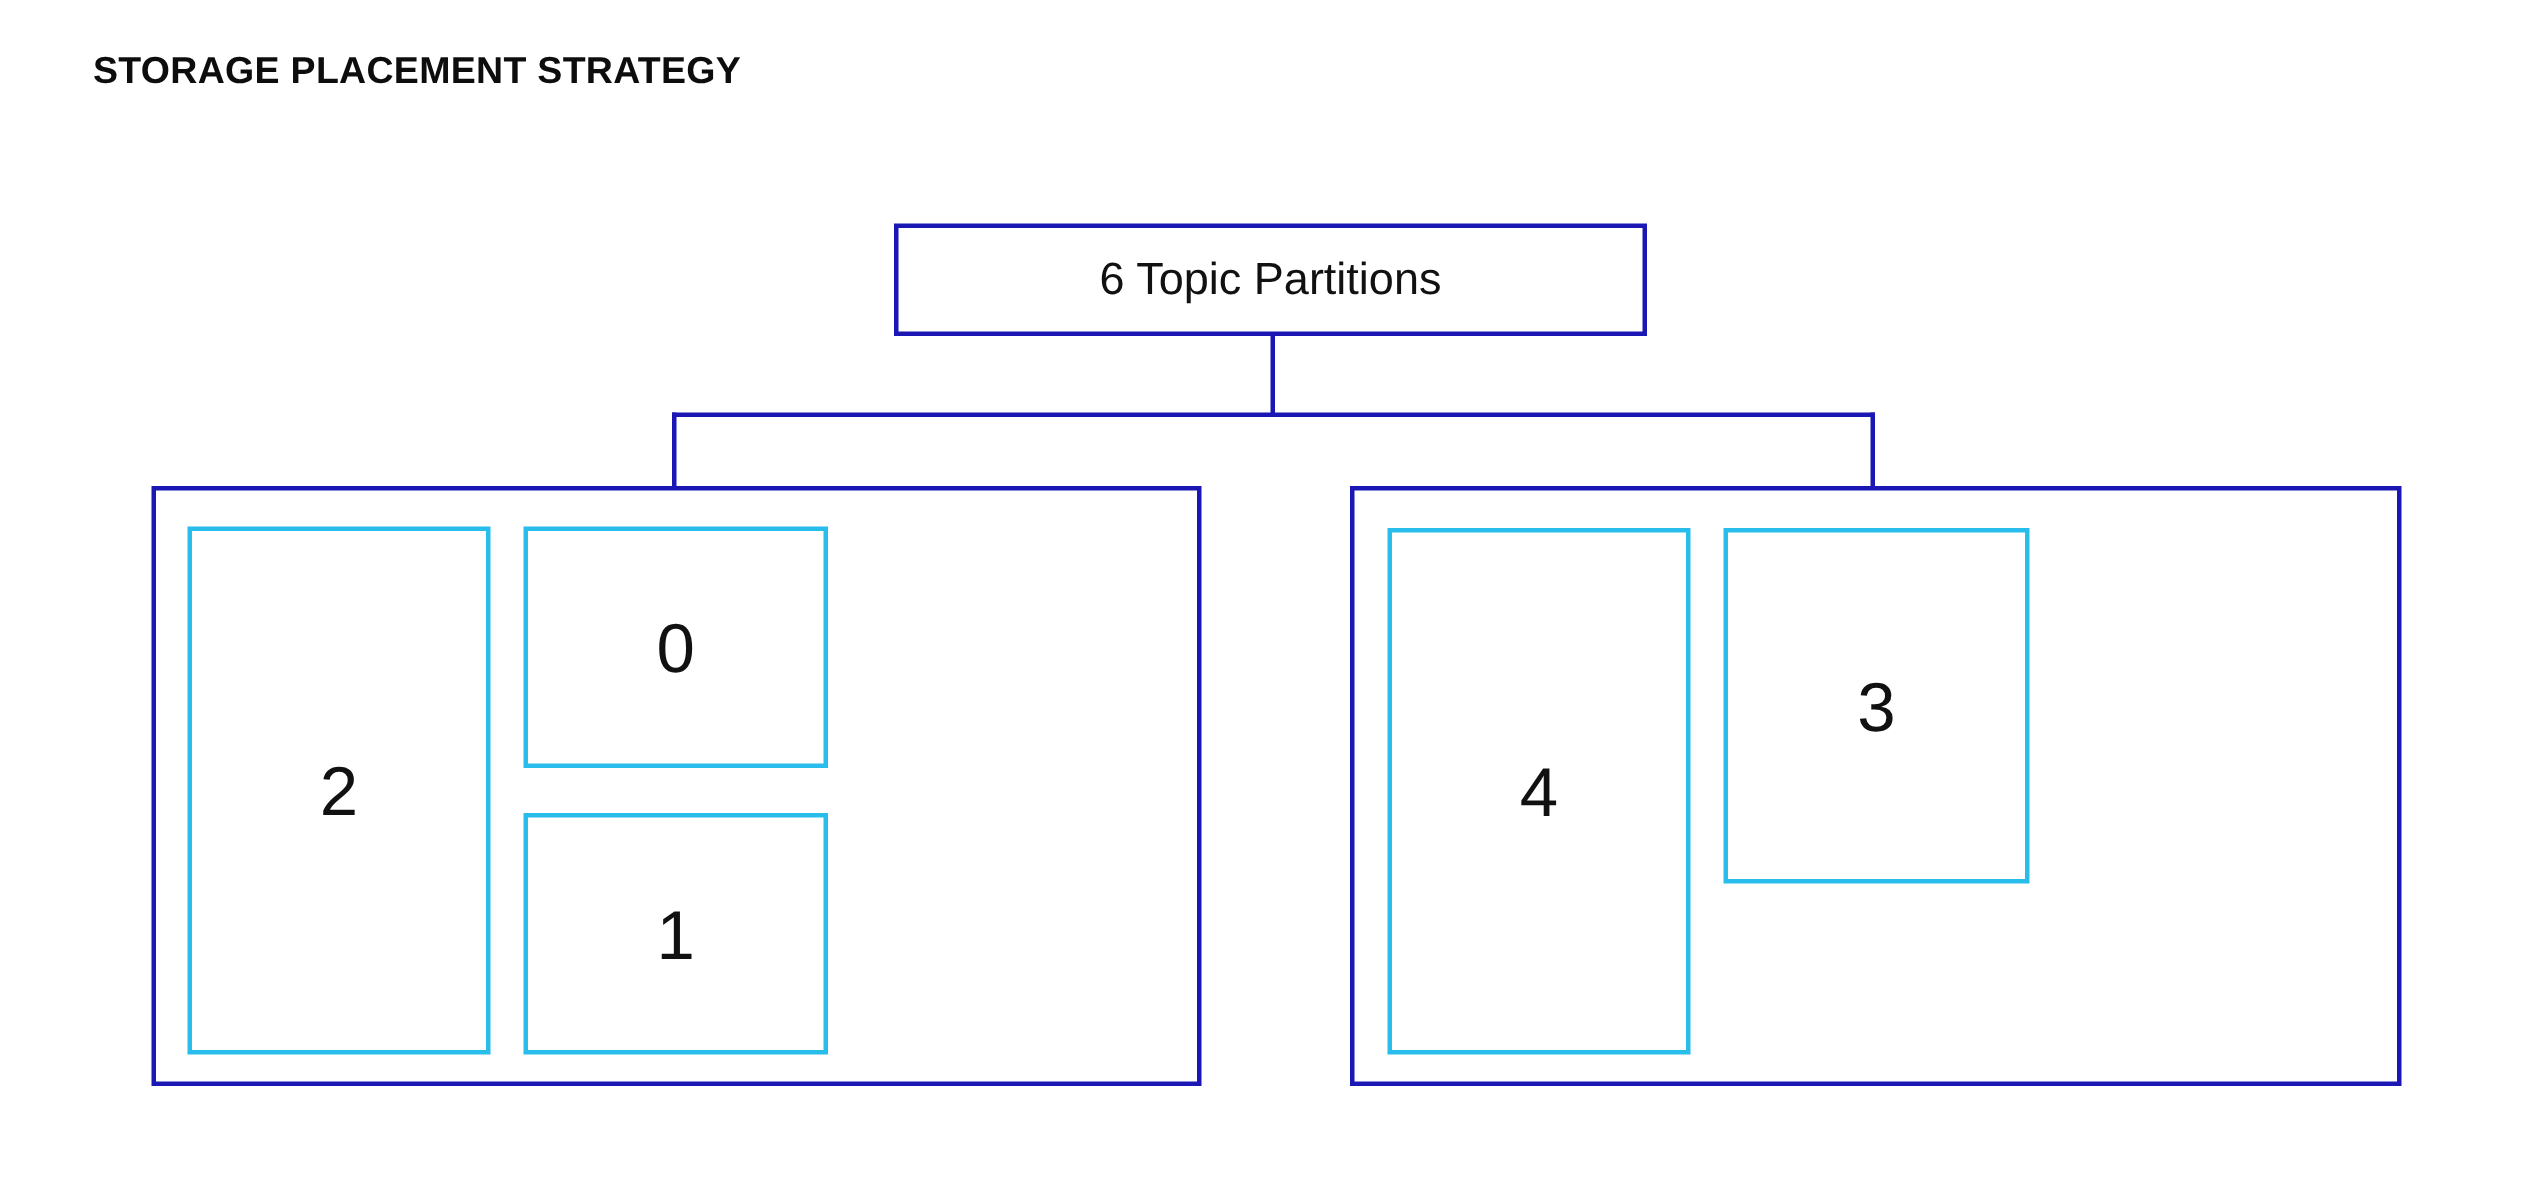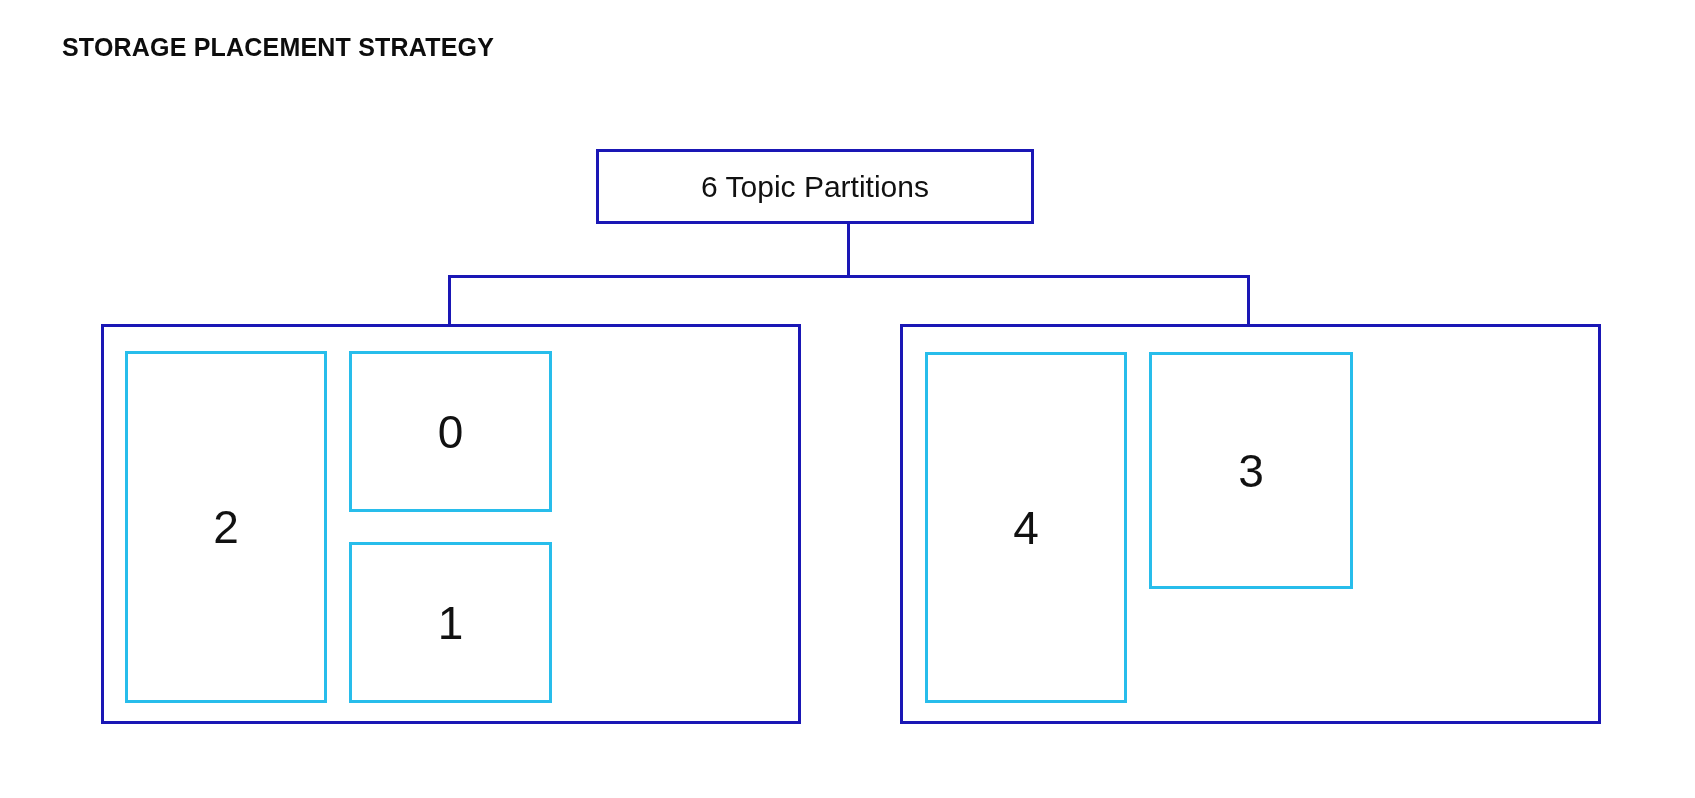--- a/index.html
+++ b/index.html
@@ -80,21 +80,21 @@
     --cyan: #28bdeb;
   }
 </style>
 </head>
 <body>
 
 <div id="canvas" style="background: rgb(255, 255, 255);">
 
   <div id="page-title">STORAGE PLACEMENT STRATEGY</div>
 
-  <div class="box box-root" style="left: 596px; top: 149px; width: 438px; height: 75px; border-color: rgb(26, 23, 181);">
+  <div class="box box-root" style="left: 596px; top: 149px; width: 502px; height: 75px; border-color: rgb(26, 23, 181);">
     <span class="root-label">6 Topic Partitions</span>
   </div>
 
   <div class="conn conn-v" style="left: 847px; top: 224px; height: 54px; background: rgb(26, 23, 181);"></div>
   <div class="conn conn-h" style="left: 448px; top: 275px; width: 802px; background: rgb(26, 23, 181);"></div>
   <div class="conn conn-v" style="left: 448px; top: 275px; height: 49px; background: rgb(26, 23, 181);"></div>
   <div class="conn conn-v" style="left: 1247px; top: 275px; height: 49px; background: rgb(26, 23, 181);"></div>
 
   <div id="brokers">
       <div class="box box-broker" style="left: 101px; top: 324px; width: 700px; height: 400px; border-color: rgb(26, 23, 181);"></div>

